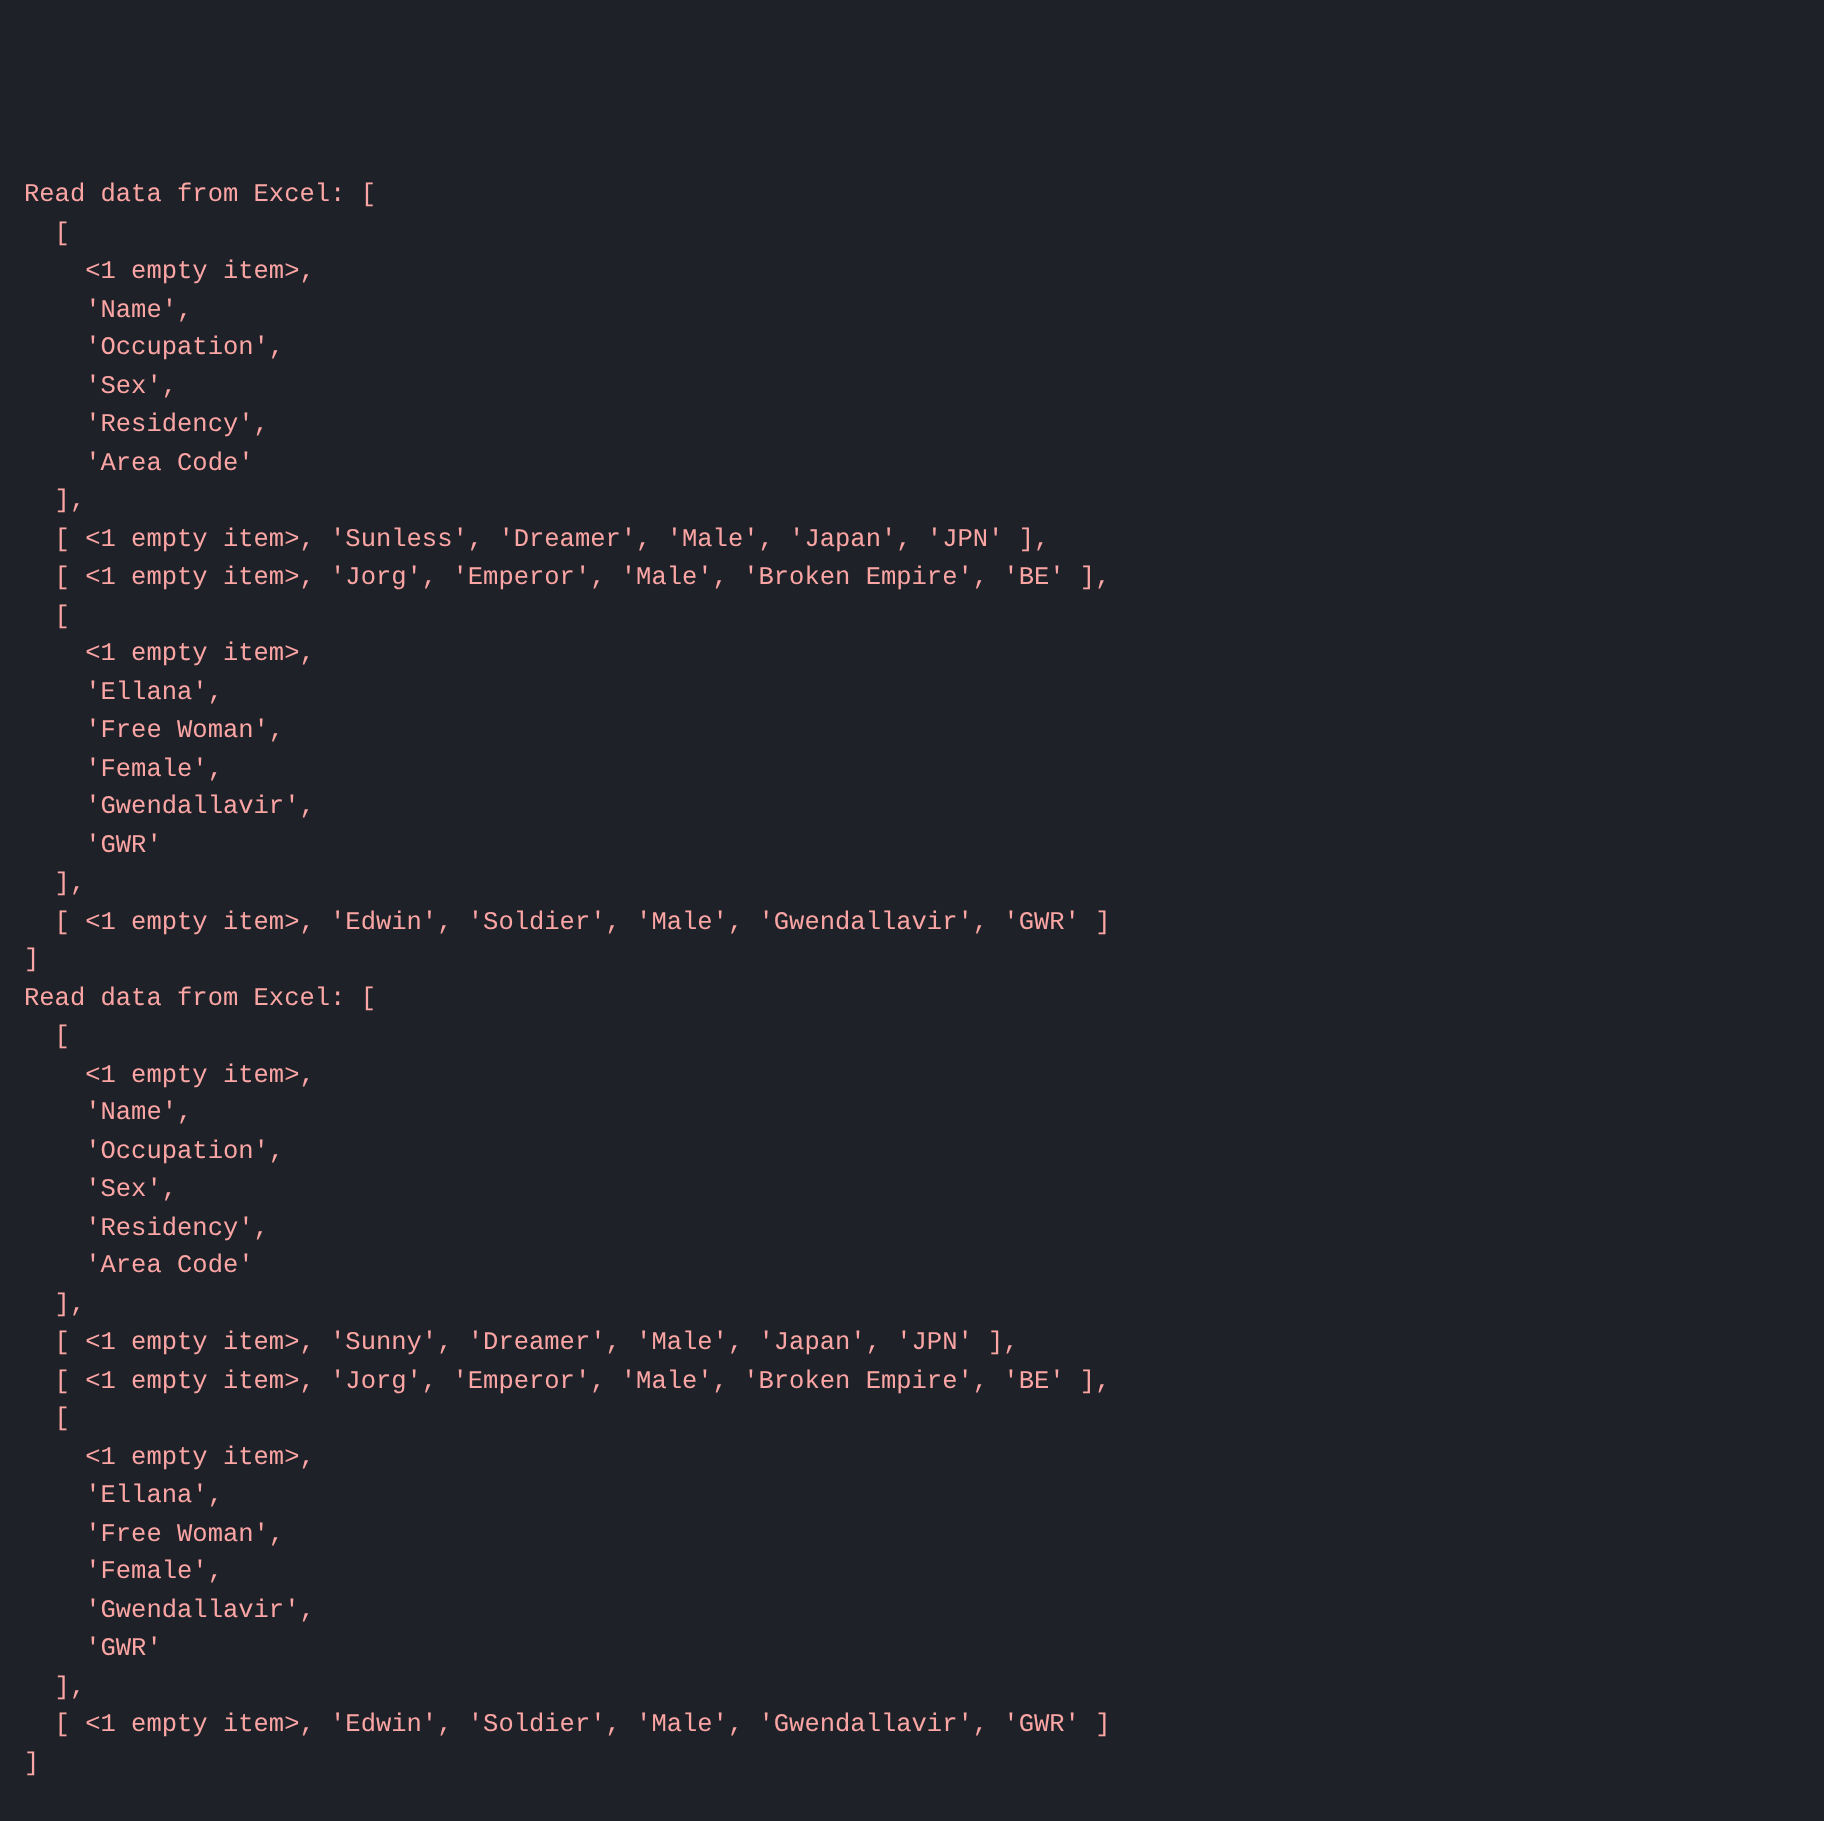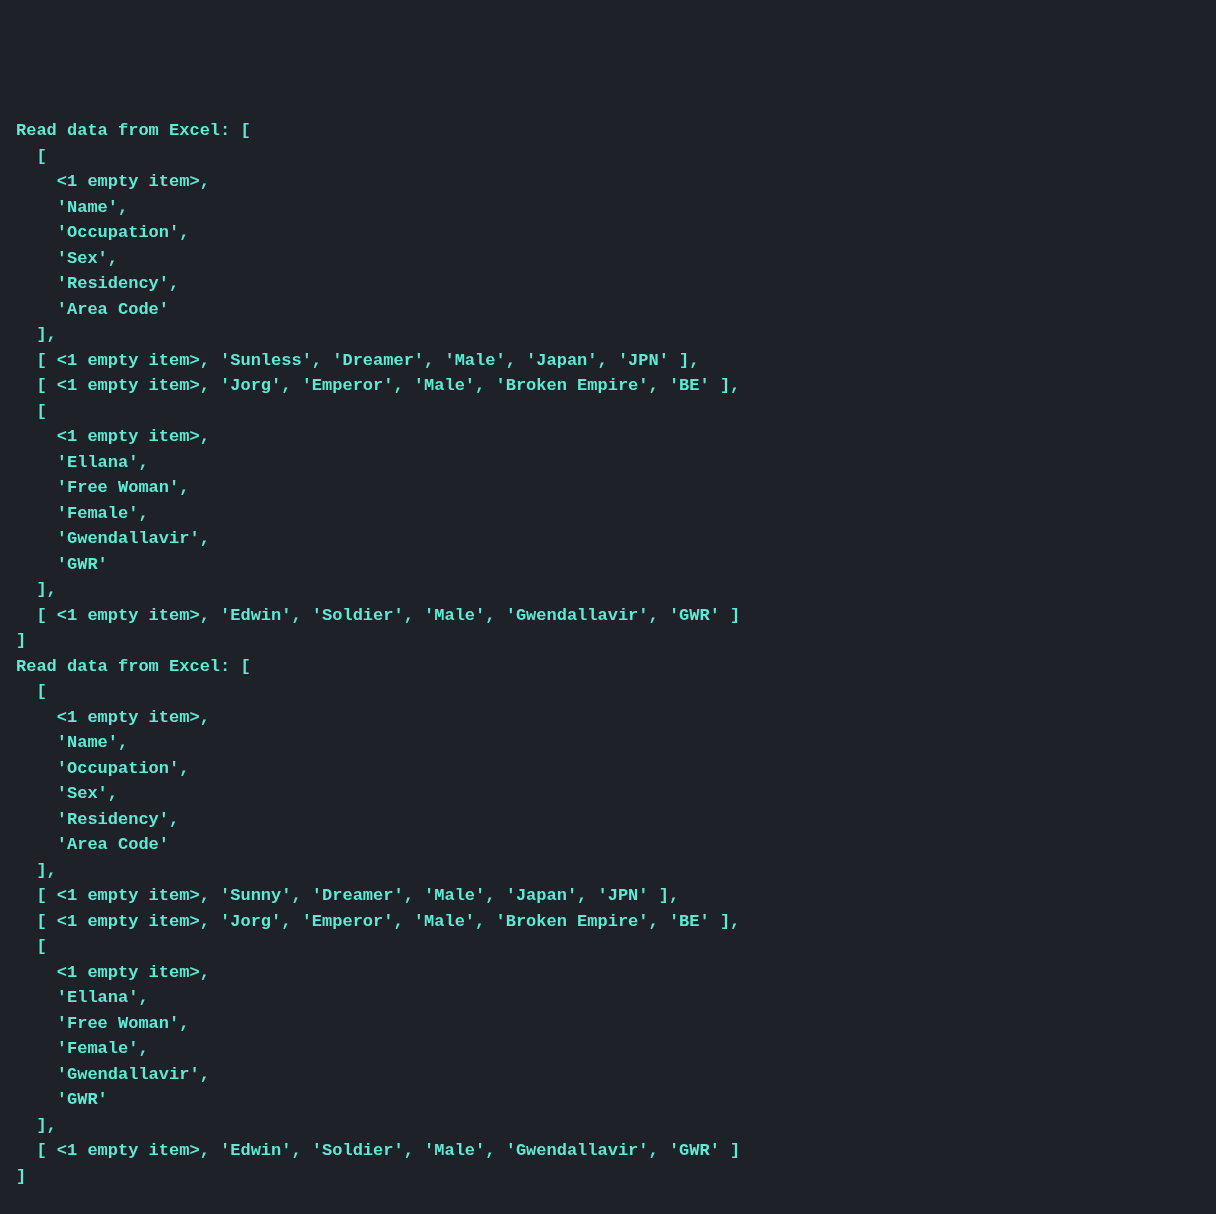--- a/index.html
+++ b/index.html
@@ -13,22 +13,22 @@
       font-family: 'Menlo', 'Monaco', 'Consolas', 'Courier New', monospace;
       font-size: 17px;
       line-height: 1.5;
       padding: 16px;
       white-space: pre;
       overflow-x: auto;
       min-height: 1214px;
       width: 1216px;
     }
     .console-output {
-      color: #5eead4;
-      font-weight: bold;
+      color: #fca5a5;
+      font-weight: normal;
     }
   </style>
 </head>
 <body>
 
 
 
 <div class="console-output"><span>Read data from Excel: [
   [
     &lt;1 empty item&gt;,

